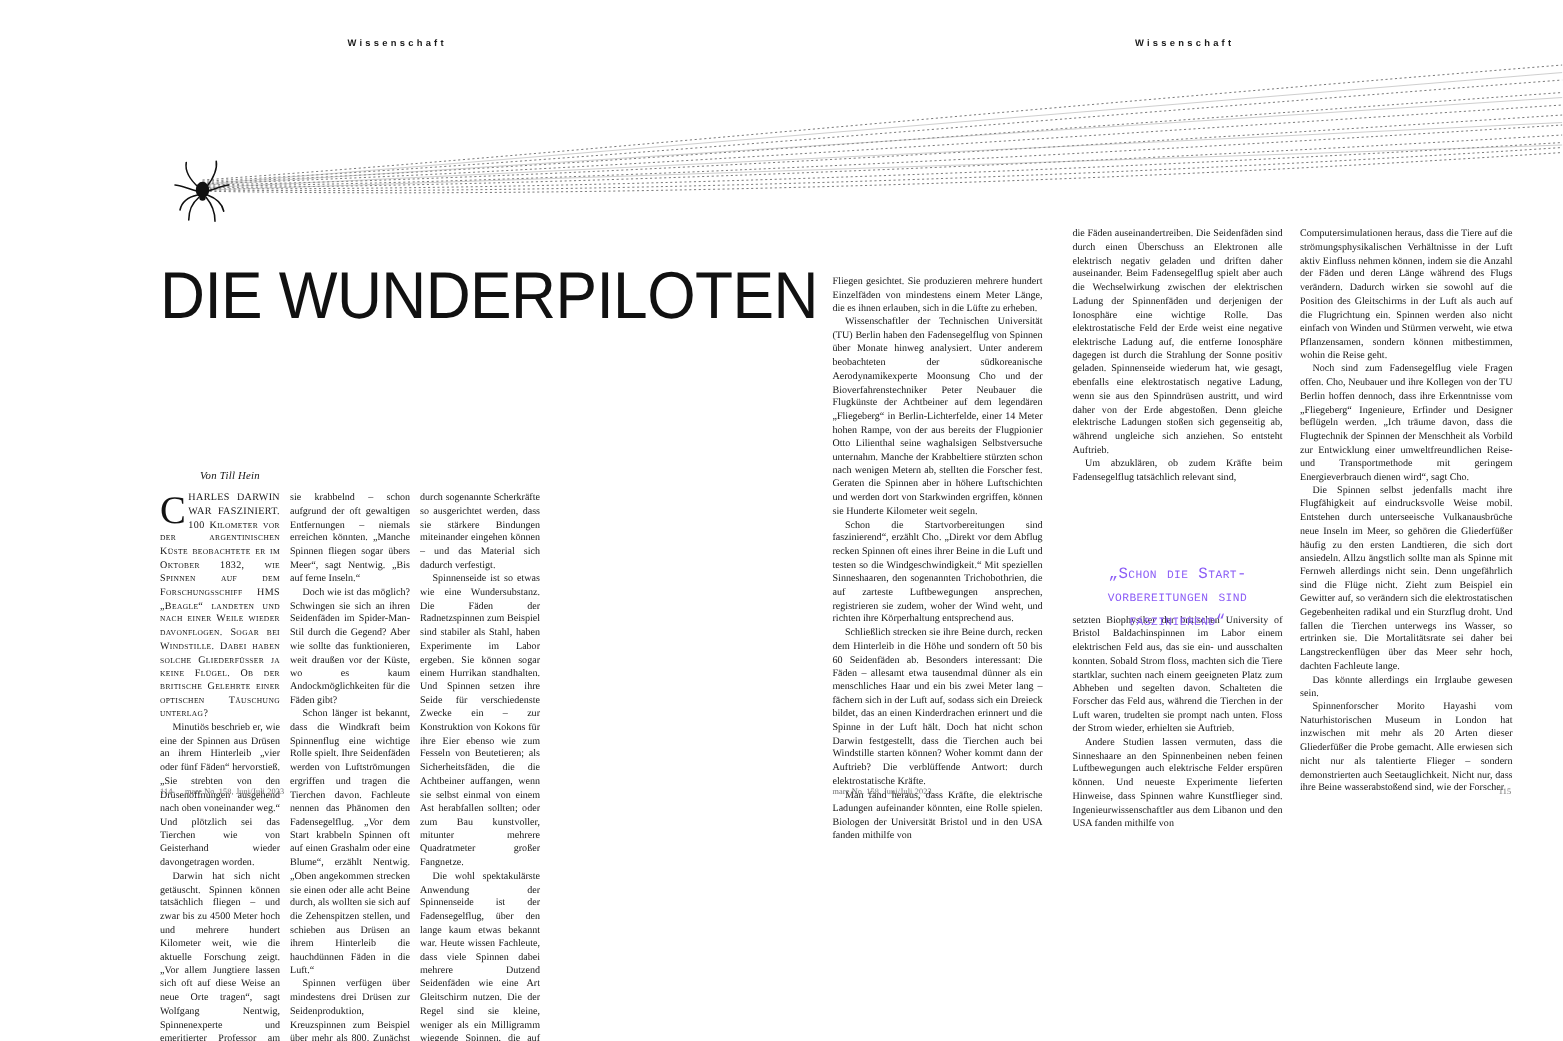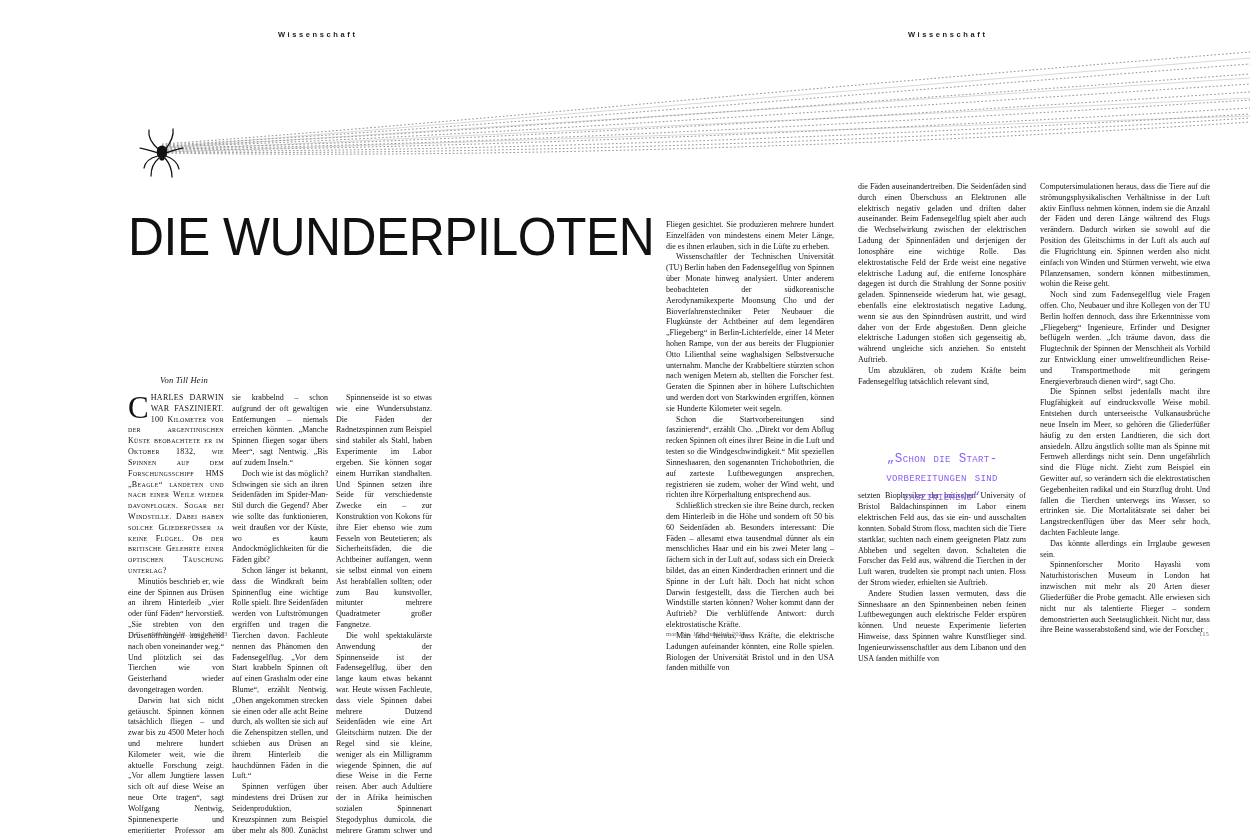--- a/index.html
+++ b/index.html
@@ -130,27 +130,28 @@
 
     <div class="byline">Von Till Hein</div>
 
     <div class="col lc1">
       <p class="noind"><span class="dropcap">C</span><span title="CHARLES DARWIN WAR FASZINIERT. 100 Kilometer vor der argentinischen Küste beobachtete er im Oktober 1832, wie Spinnen auf dem Forschungsschiff HMS „Beagle“ landeten und nach einer Weile wieder davonflogen. Sogar bei Windstille. Dabei haben solche Gliederfüßer ja keine Flügel. Ob der britische Gelehrte einer optischen Täuschung unterlag?"><span class="smallcapslead"><span class="smallcapslead">HARLES DARWIN WAR FASZINIERT.</span><span> 100 Kilometer vor der argentinischen Küste beobachtete er im Oktober 1832, wie Spinnen auf dem Forschungsschiff HMS „Beagle“ landeten und nach einer Weile wieder davonflogen. Sogar bei Windstille. Dabei haben solche Gliederfüßer ja keine Flügel. Ob der britische Gelehrte einer optischen Täuschung unterlag?</span></span></span></p>
       <p>Minutiös beschrieb er, wie eine der Spinnen aus Drüsen an ihrem Hinterleib „vier oder fünf Fäden“ hervorstieß. „Sie strebten von den Drüsenöffnungen ausgehend nach oben voneinander weg.“ Und plötzlich sei das Tierchen wie von Geisterhand wieder davongetragen worden.</p>
       <p>Darwin hat sich nicht getäuscht. Spinnen können tatsächlich fliegen – und zwar bis zu 4500 Meter hoch und mehrere hundert Kilometer weit, wie die aktuelle Forschung zeigt. „Vor allem Jungtiere lassen sich oft auf diese Weise an neue Orte tragen“, sagt Wolfgang Nentwig, Spinnenexperte und emeritierter Professor am Institut für Ökologie und Evolution der Universität Bern. Wahrscheinlich, weil es ihnen mit ihren bis zu Hunderten Geschwistern im Kokon beengt zu eng werde. Durch die Luft gelangen die kleinen Tierchen in neue Lebensräume, die</p>
     </div>
 
     <div class="col lc2">
-      <p class="noind">sie krabbelnd – schon aufgrund der oft gewaltigen Entfernungen – niemals erreichen könnten. „Manche Spinnen fliegen sogar übers Meer“, sagt Nentwig. „Bis auf zudem Inseln.“</p>
+      <p class="noind">sie krabbelnd – schon aufgrund der oft gewaltigen Entfernungen – niemals erreichen könnten. „Manche Spinnen fliegen sogar übers Meer“, sagt Nentwig. „Bis auf ferne Inseln.“</p>
       <p>Doch wie ist das möglich? Schwingen sie sich an ihren Seidenfäden im Spider-Man-Stil durch die Gegend? Aber wie sollte das funktionieren, weit draußen vor der Küste, wo es kaum Andockmöglichkeiten für die Fäden gibt?</p>
       <p>Schon länger ist bekannt, dass die Windkraft beim Spinnenflug eine wichtige Rolle spielt. Ihre Seidenfäden werden von Luftströmungen ergriffen und tragen die Tierchen davon. Fachleute nennen das Phänomen den Fadensegelflug. „Vor dem Start krabbeln Spinnen oft auf einen Grashalm oder eine Blume“, erzählt Nentwig. „Oben angekommen strecken sie einen oder alle acht Beine durch, als wollten sie sich auf die Zehenspitzen stellen, und schieben aus Drüsen an ihrem Hinterleib die hauchdünnen Fäden in die Luft.“</p>
       <p>Spinnen verfügen über mindestens drei Drüsen zur Seidenproduktion, Kreuzspinnen zum Beispiel über mehr als 800. Zunächst liegt die Seide dort in flüssiger Form vor. Experten gehen davon aus, dass die Proteinmoleküle in dieser Flüssigkeit auf dem Weg durch den Ausführgang der Drüsen</p>
     </div>
 
     <div class="col lc3">
+      <p class="noind">durch sogenannte Scherkräfte so ausgerichtet werden, dass sie stärkere Bindungen miteinander eingehen können – und das Material sich dadurch verfestigt.</p>
       <p>Spinnenseide ist so etwas wie eine Wundersubstanz. Die Fäden der Radnetzspinnen zum Beispiel sind stabiler als Stahl, haben Experimente im Labor ergeben. Sie können sogar einem Hurrikan standhalten. Und Spinnen setzen ihre Seide für verschiedenste Zwecke ein – zur Konstruktion von Kokons für ihre Eier ebenso wie zum Fesseln von Beutetieren; als Sicherheitsfäden, die die Achtbeiner auffangen, wenn sie selbst einmal von einem Ast herabfallen sollten; oder zum Bau kunstvoller, mitunter mehrere Quadratmeter großer Fangnetze.</p>
       <p>Die wohl spektakulärste Anwendung der Spinnenseide ist der Fadensegelflug, über den lange kaum etwas bekannt war. Heute wissen Fachleute, dass viele Spinnen dabei mehrere Dutzend Seidenfäden wie eine Art Gleitschirm nutzen. Die der Regel sind sie kleine, weniger als ein Milligramm wiegende Spinnen, die auf diese Weise in die Ferne reisen. Aber auch Adultiere der in Afrika heimischen sozialen Spinnenart Stegodyphus dumicola, die mehrere Gramm schwer und 1,4 Zentimeter groß werden, wurden bereits beim</p>
     </div>
 
     <div class="folio folio-num-left">114</div>
     <div class="folio folio-txt-left">mare No. 158, Juni/Juli 2023</div>
   </div>
 
   <div class="page page-right">
 

